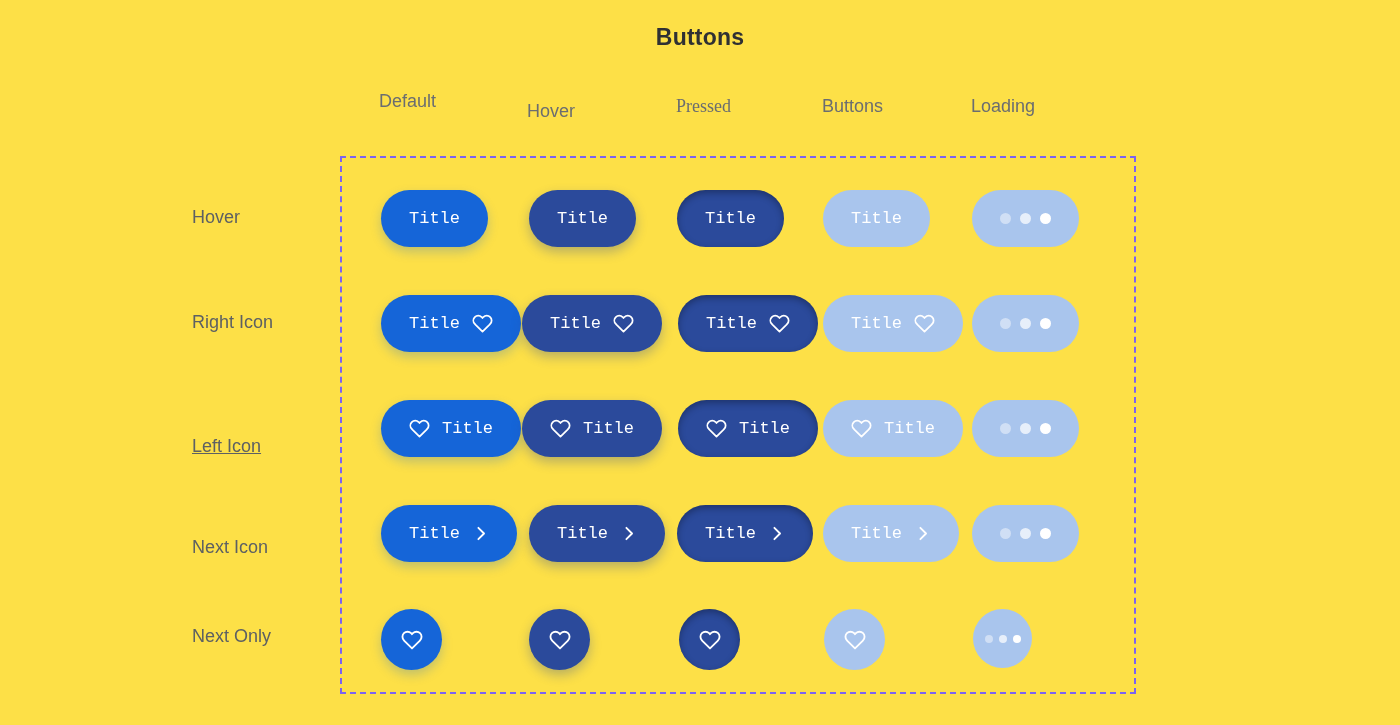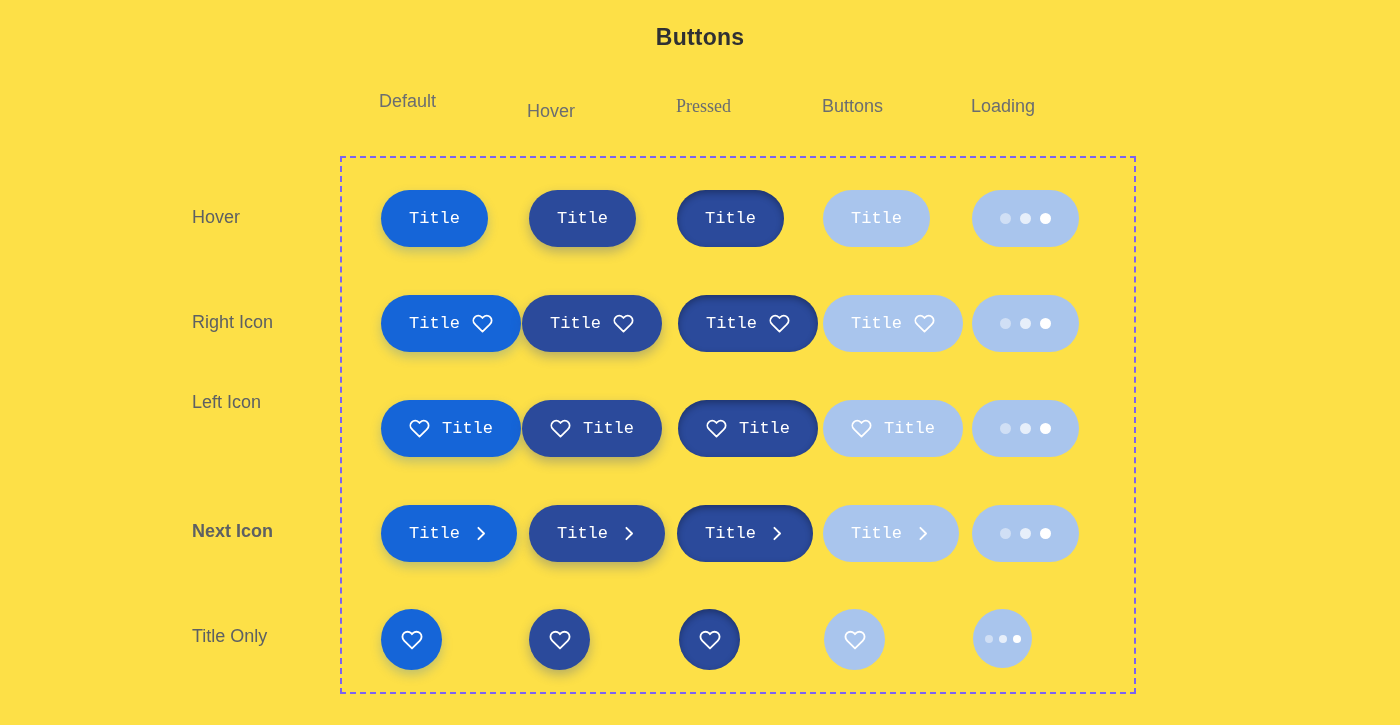--- a/index.html
+++ b/index.html
@@ -48,22 +48,22 @@
   
   .row-label {
     position: absolute;
     left: 192px;
     font-size: 18px;
     color: #5d6063;
     white-space: nowrap;
   }
   .row-label.r0 { top: 207px; }
   .row-label.r1 { top: 312px; }
-  .row-label.r2 { top: 392px; }
-  .row-label.r3 { top: 521px; font-weight: bold; }
+  .row-label.r2 { top: 436px; text-decoration: underline; }
+  .row-label.r3 { top: 537px; }
   .row-label.r4 { top: 626px; }
 
   
   .dashed-frame {
     position: absolute;
     left: 340px;
     top: 156px;
     width: 796px;
     height: 538px;
     border: 2px dashed #7c63f0;
@@ -152,21 +152,21 @@
   <div class="col-header c0">Default</div>
   <div class="col-header c1">Hover</div>
   <div class="col-header c2">Pressed</div>
   <div class="col-header c3">Buttons</div>
   <div class="col-header c4">Loading</div>
 
   <div class="row-label r0">Hover</div>
   <div class="row-label r1">Right Icon</div>
   <div class="row-label r2">Left Icon</div>
   <div class="row-label r3">Next Icon</div>
-  <div class="row-label r4">Title Only</div>
+  <div class="row-label r4">Next Only</div>
 
   <div class="dashed-frame"></div>
 
   <div class="grid-row r0">
     <button class="btn default col0">
       <span class="btn-label">Title</span>
     </button>
     <button class="btn hover col1">
       <span class="btn-label">Title</span>
     </button>

